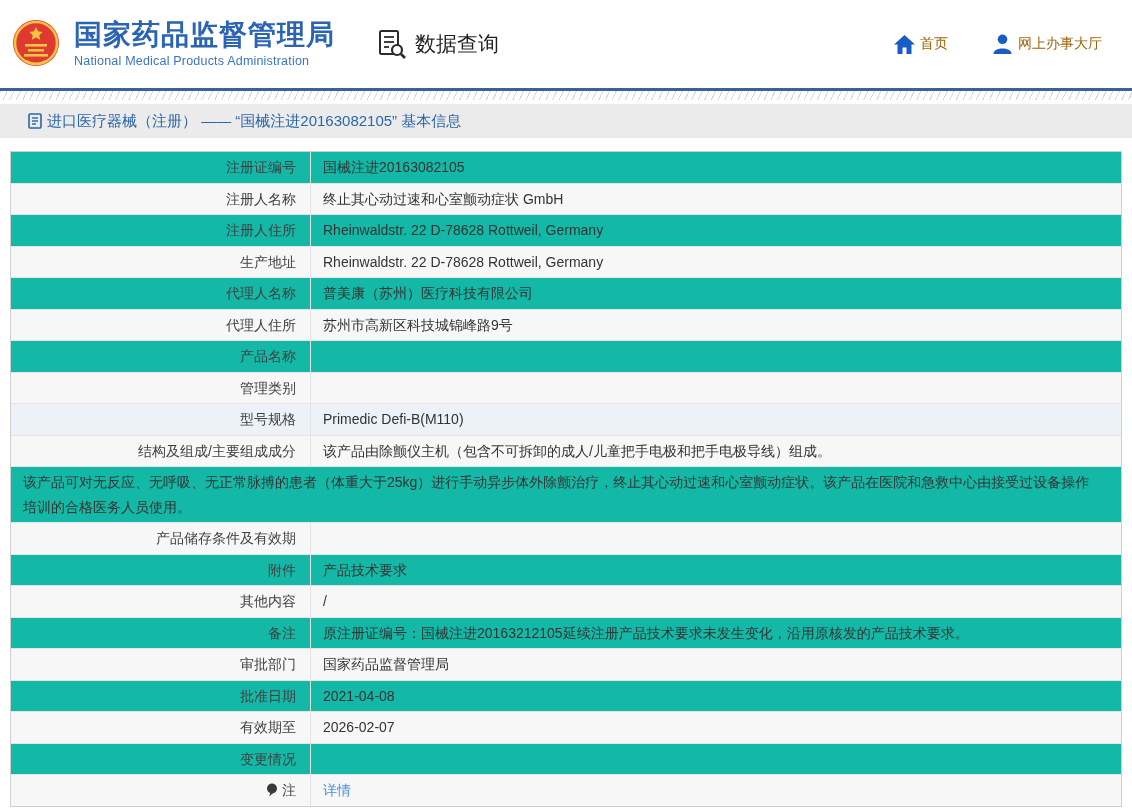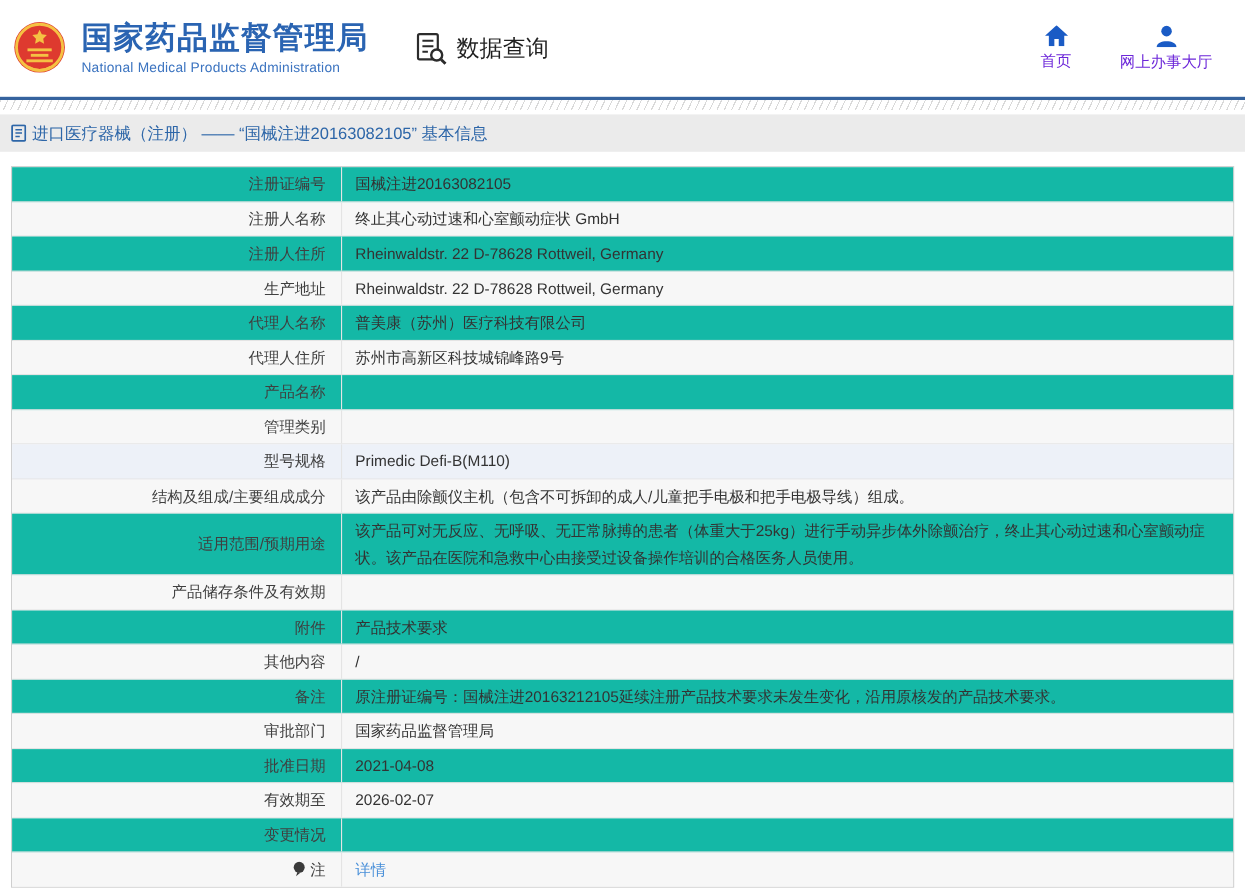--- a/index.html
+++ b/index.html
@@ -11,31 +11,31 @@
   .page { width:1132px; height:725px; position:relative; background:#fff;border-radius:29px; }
 
   
   header { height:88px; display:flex; align-items:center; background:#fff; }
   .brand { display:flex; align-items:center; gap:14px; margin-left:12px; cursor:pointer; }
   .brand-title { font-size:28px; font-weight:bold; color:#2a64b2; letter-spacing:1px; line-height:1.1; }
   .brand-sub { font-size:12.5px; color:#3c74c0; margin-top:4px; letter-spacing:0.2px; }
   .section-tab { display:flex; align-items:center; gap:8px; margin-left:42px; cursor:pointer; }
   .section-tab span { font-size:21px; color:#1f1f1f; }
   .top-nav { margin-left:auto; margin-right:30px; display:flex; gap:44px; }
-  .nav-item { display:flex; flex-direction:column; align-items:center; gap:5px;
-              font-size:14px; color:#6d28d9; cursor:pointer; white-space:nowrap; }
+  .nav-item { display:flex; flex-direction:row; align-items:center; gap:5px;
+              font-size:14px; color:#a16207; cursor:pointer; white-space:nowrap; }
 
   
   .blue-line { height:3px; background:#35639e; }
   .hatch { height:9px;
     background:repeating-linear-gradient(115deg,#d9d9d9 0px,#d9d9d9 1px,#ffffff 1px,#ffffff 6px); }
 
   
   .breadcrumb { margin-top:4px; height:34px; background:#ebebeb;
-    display:flex; align-items:center; padding-left:10px; gap:5px; }
+    display:flex; align-items:center; padding-left:28px; gap:5px; }
   .breadcrumb span { font-size:15px; color:#2d66a8; }
 
   
   .info-table { margin:13px 10px 0 10px; border:1px solid #cfcfcf; }
   .row { display:flex; min-height:31px; border-bottom:1px solid #e4e4e4; background:#14b8a6; }
   .row:last-child { border-bottom:none; }
   .row.alt { background:#f7f7f7; }
   .row.hl  { background:#edf1f8; }
   .cell { font-size:14px; line-height:1.75; }
   .cell.label { flex:0 0 300px; width:300px; border-right:1px solid #e4e4e4;
@@ -178,23 +178,20 @@
       </div>
       <div class="row alt">
         <div class="cell label">
           <span>结构及组成/主要组成成分</span>
         </div>
         <div class="cell value">
           <span>该产品由除颤仪主机（包含不可拆卸的成人/儿童把手电极和把手电极导线）组成。</span>
         </div>
       </div>
       <div class="row">
-        <div class="cell label">
-          <span>适用范围/预期用途</span>
-        </div>
         <div class="cell value">
           <span>该产品可对无反应、无呼吸、无正常脉搏的患者（体重大于25kg）进行手动异步体外除颤治疗，终止其心动过速和心室颤动症状。该产品在医院和急救中心由接受过设备操作培训的合格医务人员使用。</span>
         </div>
       </div>
       <div class="row alt">
         <div class="cell label">
           <span>产品储存条件及有效期</span>
         </div>
         <div class="cell value">
           <span></span>

